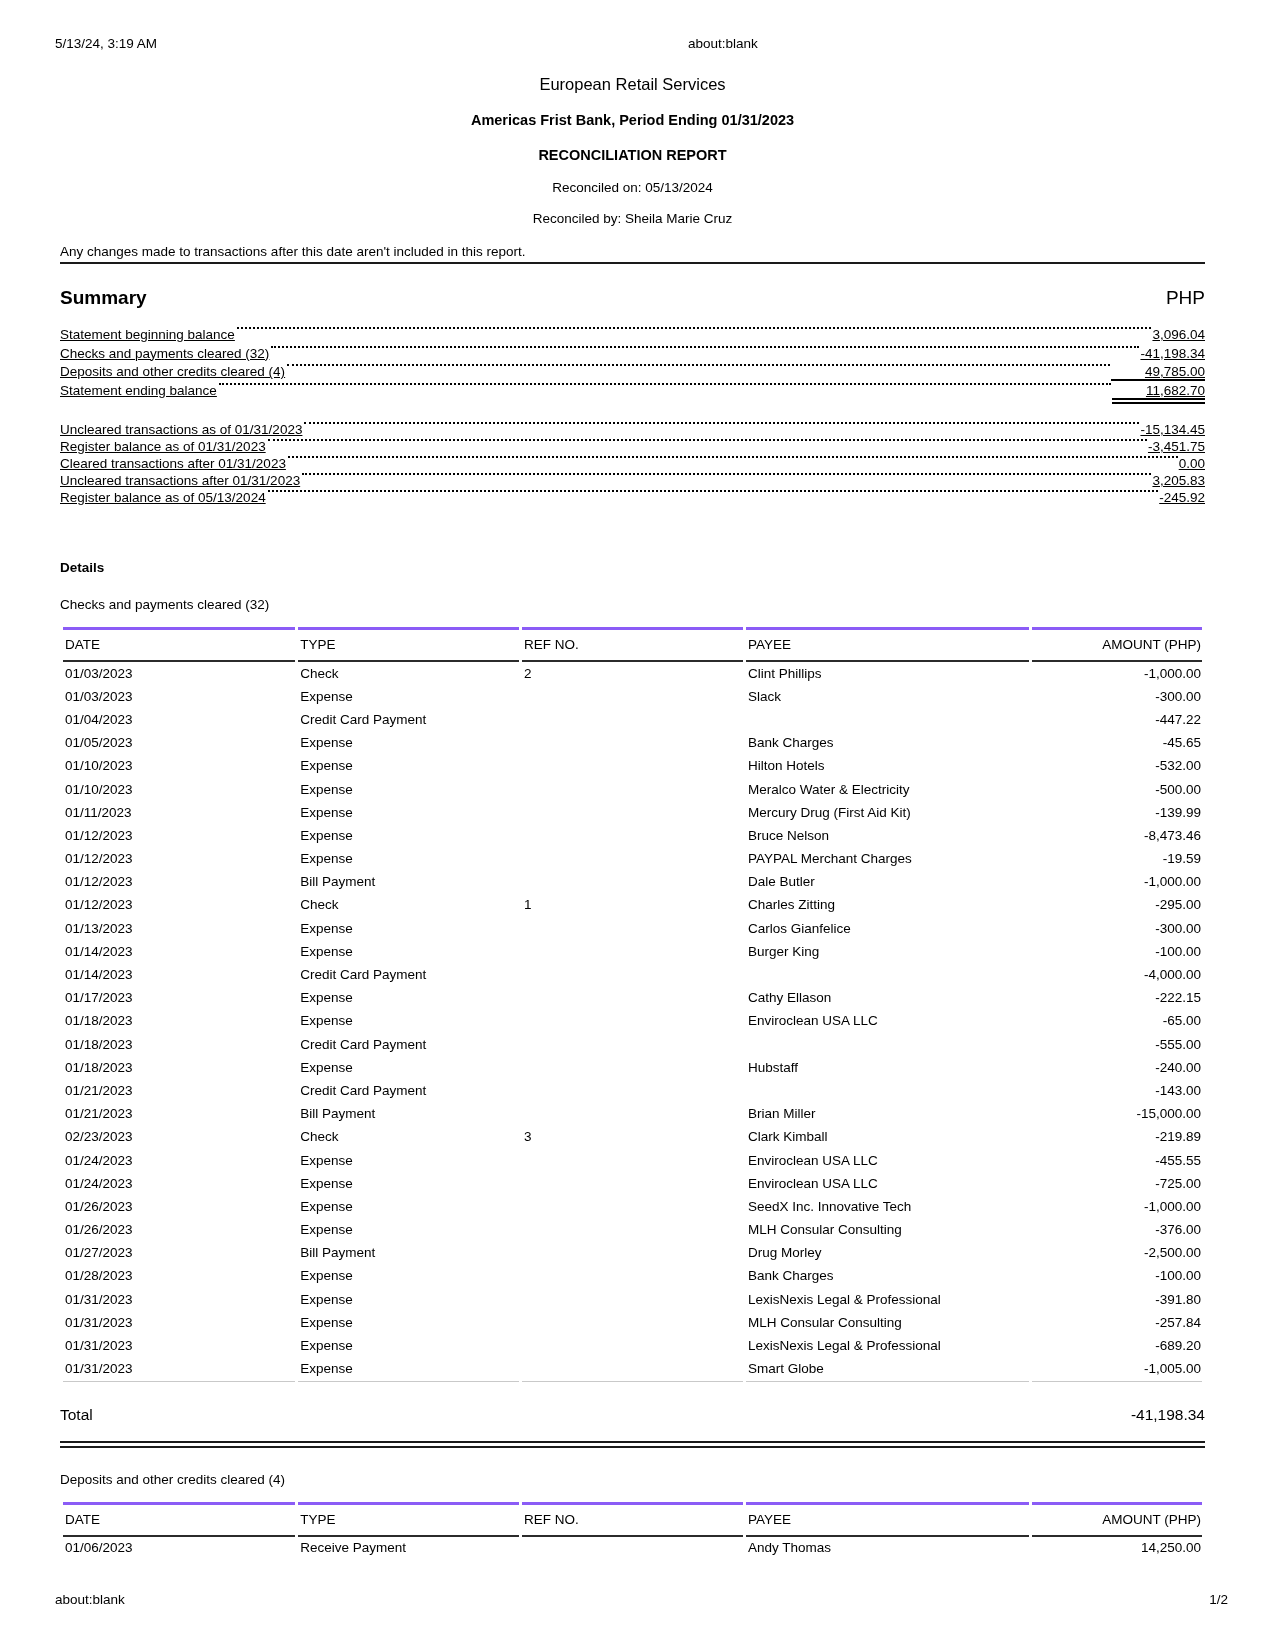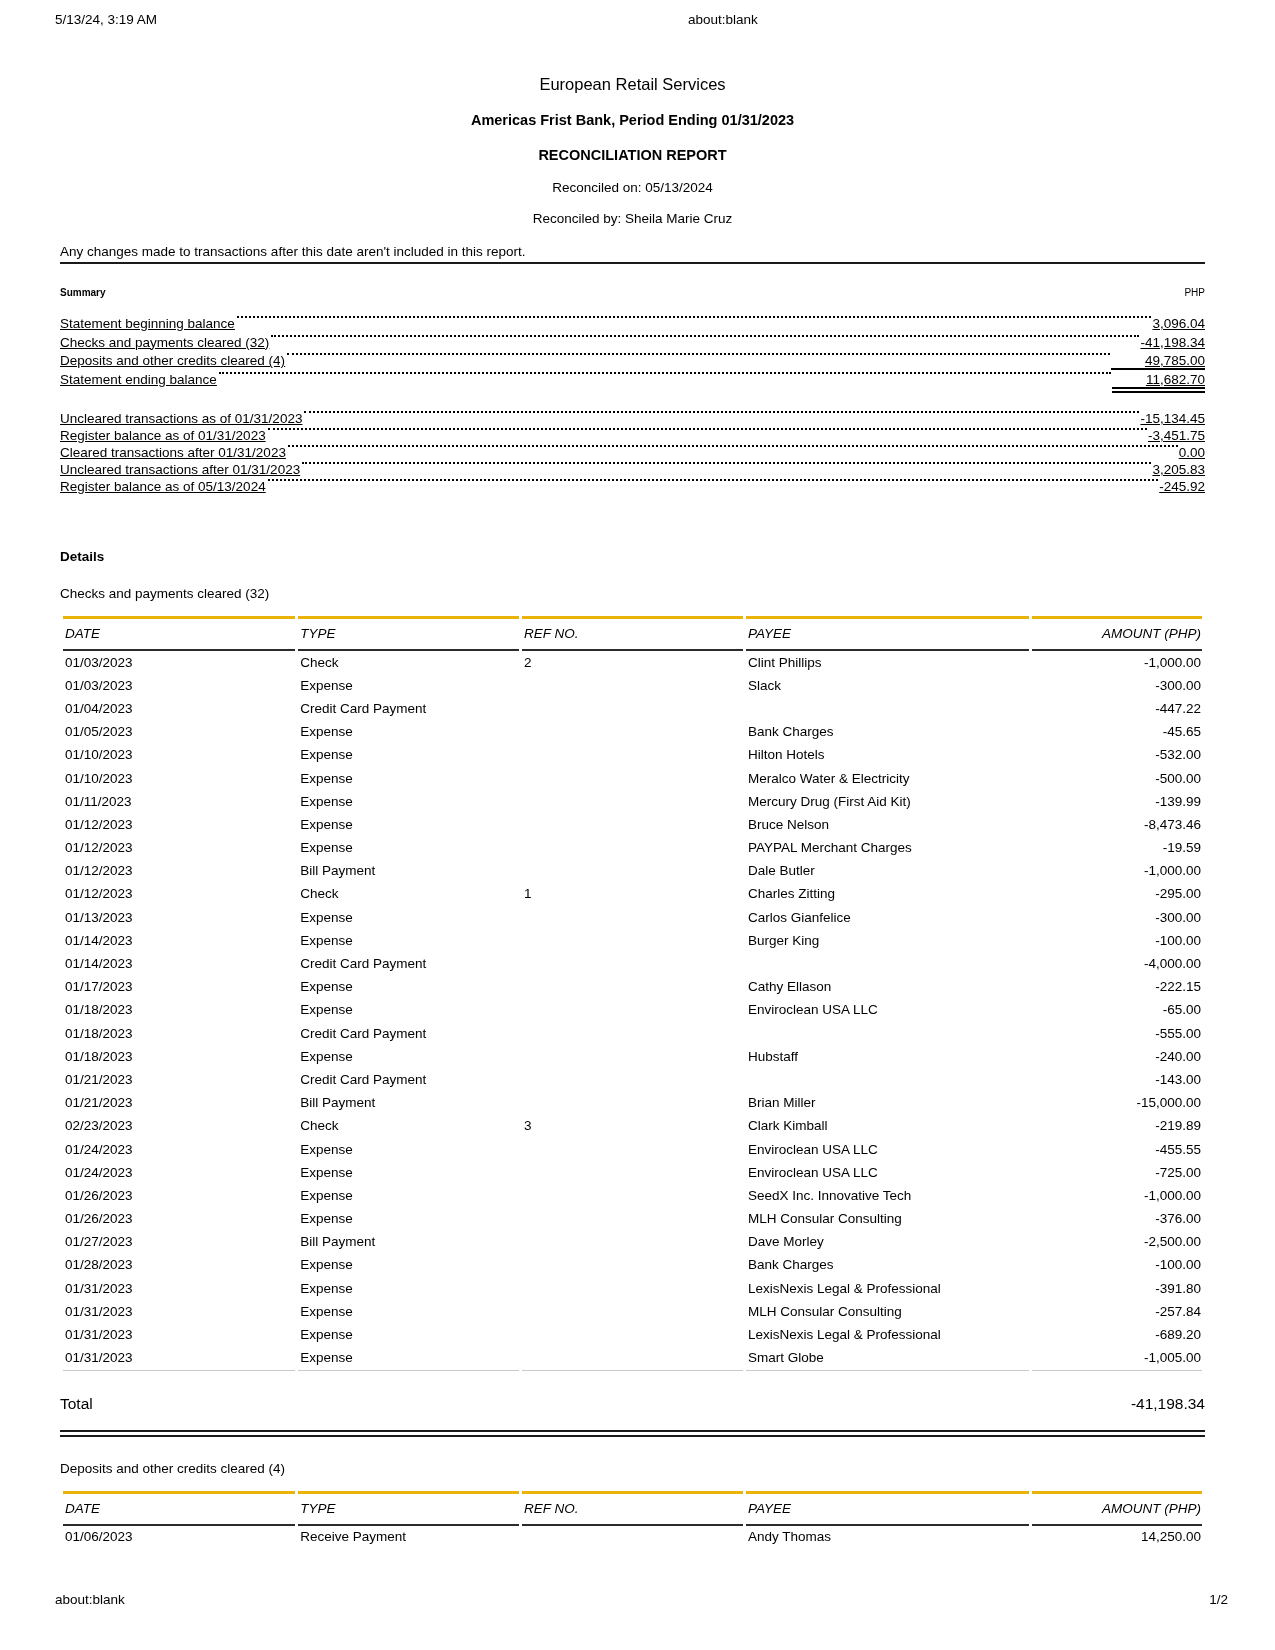--- a/index.html
+++ b/index.html
@@ -2,51 +2,51 @@
 <html><head>
 <meta charset="utf-8">
 <style>
   html,body{margin:0;padding:0;background:#e8e8e8;}
   .page{
     position:relative;width:1275px;height:1650px;background:#ffffff;
     font-family:"Liberation Sans","DejaVu Sans",sans-serif;color:#000;
     margin:0 auto;overflow:hidden;
   }
   
-  .print-header{position:absolute;top:12px;left:55px;right:50px;font-size:13.5px;color:#000;}
+  .print-header{position:absolute;top:36px;left:55px;right:50px;font-size:13.5px;color:#000;}
   .print-header .center{position:absolute;left:633px;top:0;}
   .print-footer{position:absolute;top:1592px;left:55px;right:47px;font-size:13.5px;display:flex;justify-content:space-between;}
   
   .content{position:absolute;left:60px;top:0;width:1145px;}
   .t{text-align:center;}
   .company{margin-top:75px;font-size:16.5px;}
   .subtitle{margin-top:18px;font-size:14.5px;font-weight:bold;}
   .reporttype{margin-top:19px;font-size:14.5px;font-weight:bold;}
   .recline{margin-top:17px;font-size:13.5px;}
   .recline2{margin-top:16px;font-size:13.5px;}
   .notice{margin-top:18px;font-size:13.5px;text-align:left;padding-bottom:3px;border-bottom:2px solid #1a1a1a;}
-  .sum-head{margin-top:23px;display:flex;justify-content:space-between;font-size:10px;gap:12px;}
+  .sum-head{margin-top:23px;display:flex;justify-content:space-between;font-size:19px;gap:12px;}
   .sum-head .h{font-weight:bold;}
   .sum-block{margin-top:18px;font-size:13.5px;}
   .sum-block.b2{margin-top:21px;}
   .srow{display:flex;align-items:flex-start;height:18.5px;text-decoration:underline;}
   .b2 .srow{height:17px;}
   .srow .lbl{white-space:nowrap;}
   .srow .leader{flex:1 1 auto;border-bottom:2px dotted #000;margin:0 1px 2px 2px;}
   .srow .amt{white-space:nowrap;}
   .srow.rule-single .amt{border-bottom:2px solid #000;padding-left:34px;}
   .srow.rule-double .amt{border-bottom:2px solid #000;padding-left:34px;position:relative;}
   .srow.rule-double .amt::after{content:"";position:absolute;left:0;right:0;bottom:-6px;border-top:2px solid #000;}
   .details-h{margin-top:53px;font-size:13.5px;font-weight:bold;}
   .tbl-title{margin-top:22px;font-size:13.5px;}
   .tbl-title.second{margin-top:24px;}
   table.rep{width:100%;border-collapse:separate;border-spacing:3px 0;margin-top:15px;font-size:13.5px;}
   table.rep th{
-    font-weight:normal;text-align:left;border-top:3px solid #eab308;border-bottom:2px solid #2b2b2b;
-    padding:7px 0 8px 2px;line-height:15px;font-style:italic;
+    font-weight:normal;text-align:left;border-top:3px solid #8b5cf6;border-bottom:2px solid #2b2b2b;
+    padding:7px 0 8px 2px;line-height:15px;
   }
   table.rep th.num{text-align:right;padding-right:1px;}
   table.rep td{padding:4.6px 0 4.6px 2px;line-height:14px;white-space:nowrap;}
   table.rep td.num{text-align:right;padding-right:1px;}
   table.rep#checks-table tbody tr:last-child td{border-bottom:1px solid #c9c9c9;}
   .total-row{margin-top:24px;display:flex;justify-content:space-between;font-size:15.5px;}
   .double-rule{margin-top:17px;height:3px;border-top:2px solid #1a1a1a;border-bottom:2px solid #1a1a1a;}
 </style>
 </head>
 <body>
@@ -313,21 +313,21 @@
             <td>01/26/2023</td>
             <td>Expense</td>
             <td></td>
             <td>MLH Consular Consulting</td>
             <td class="num">-376.00</td>
           </tr>
           <tr>
             <td>01/27/2023</td>
             <td>Bill Payment</td>
             <td></td>
-            <td>Dave Morley</td>
+            <td>Drug Morley</td>
             <td class="num">-2,500.00</td>
           </tr>
           <tr>
             <td>01/28/2023</td>
             <td>Expense</td>
             <td></td>
             <td>Bank Charges</td>
             <td class="num">-100.00</td>
           </tr>
           <tr>

